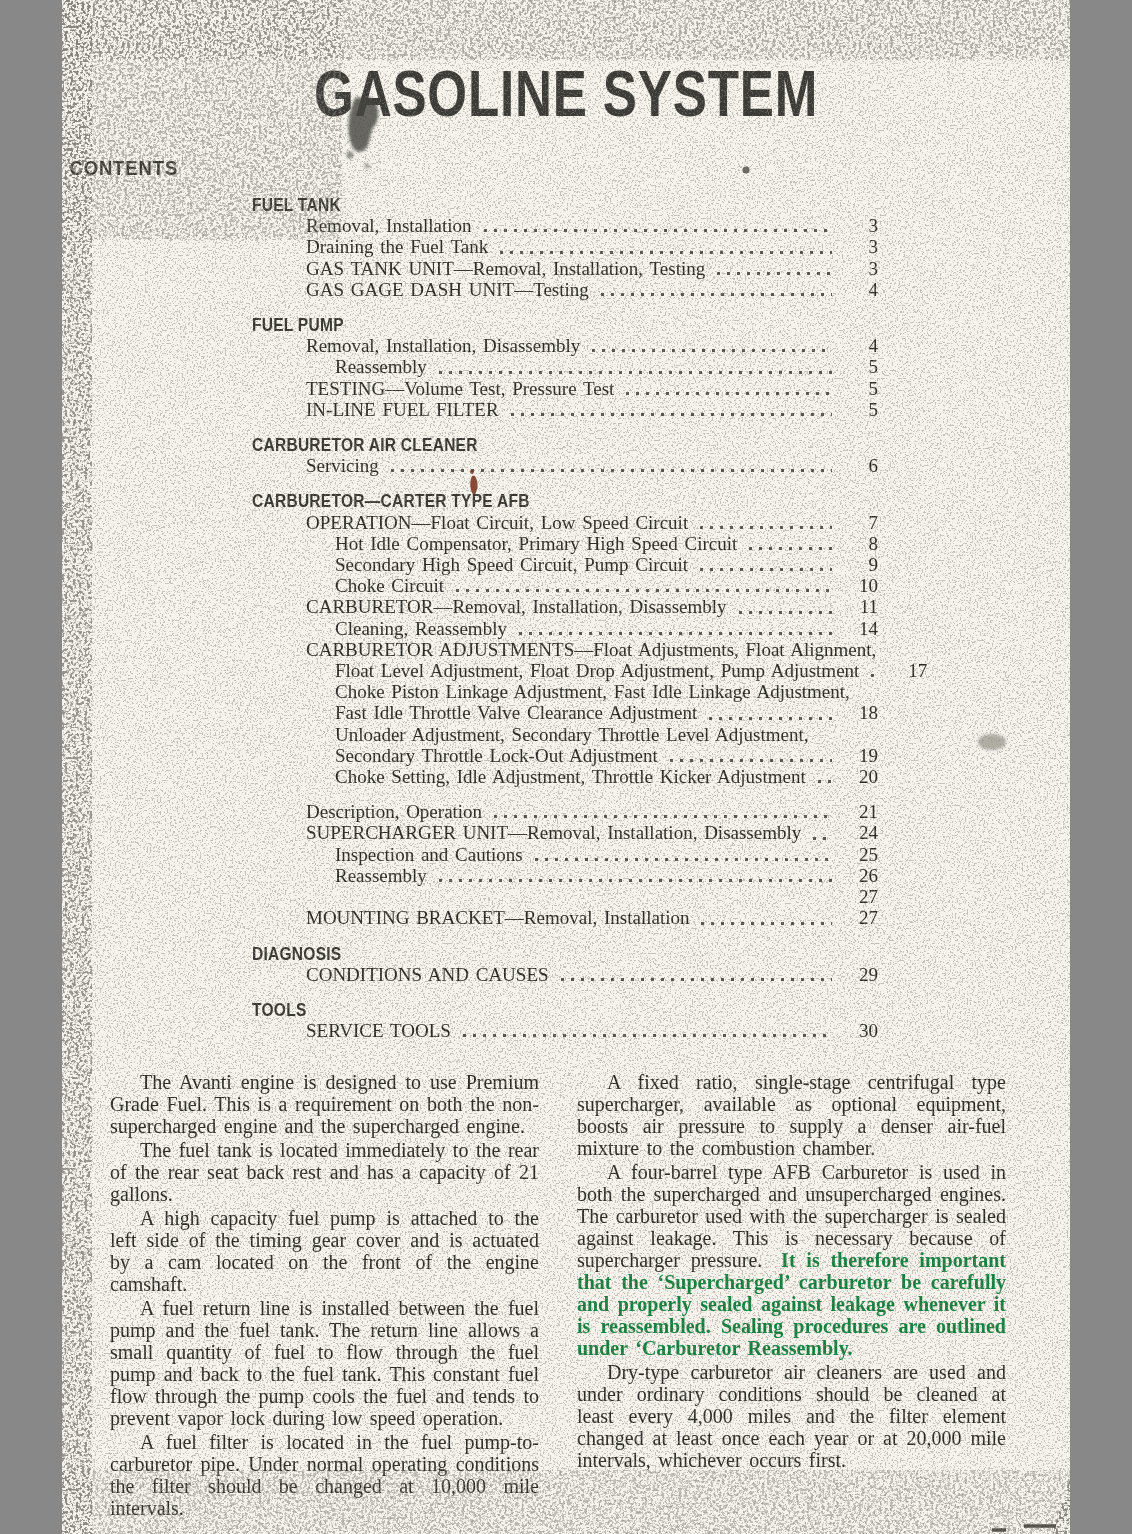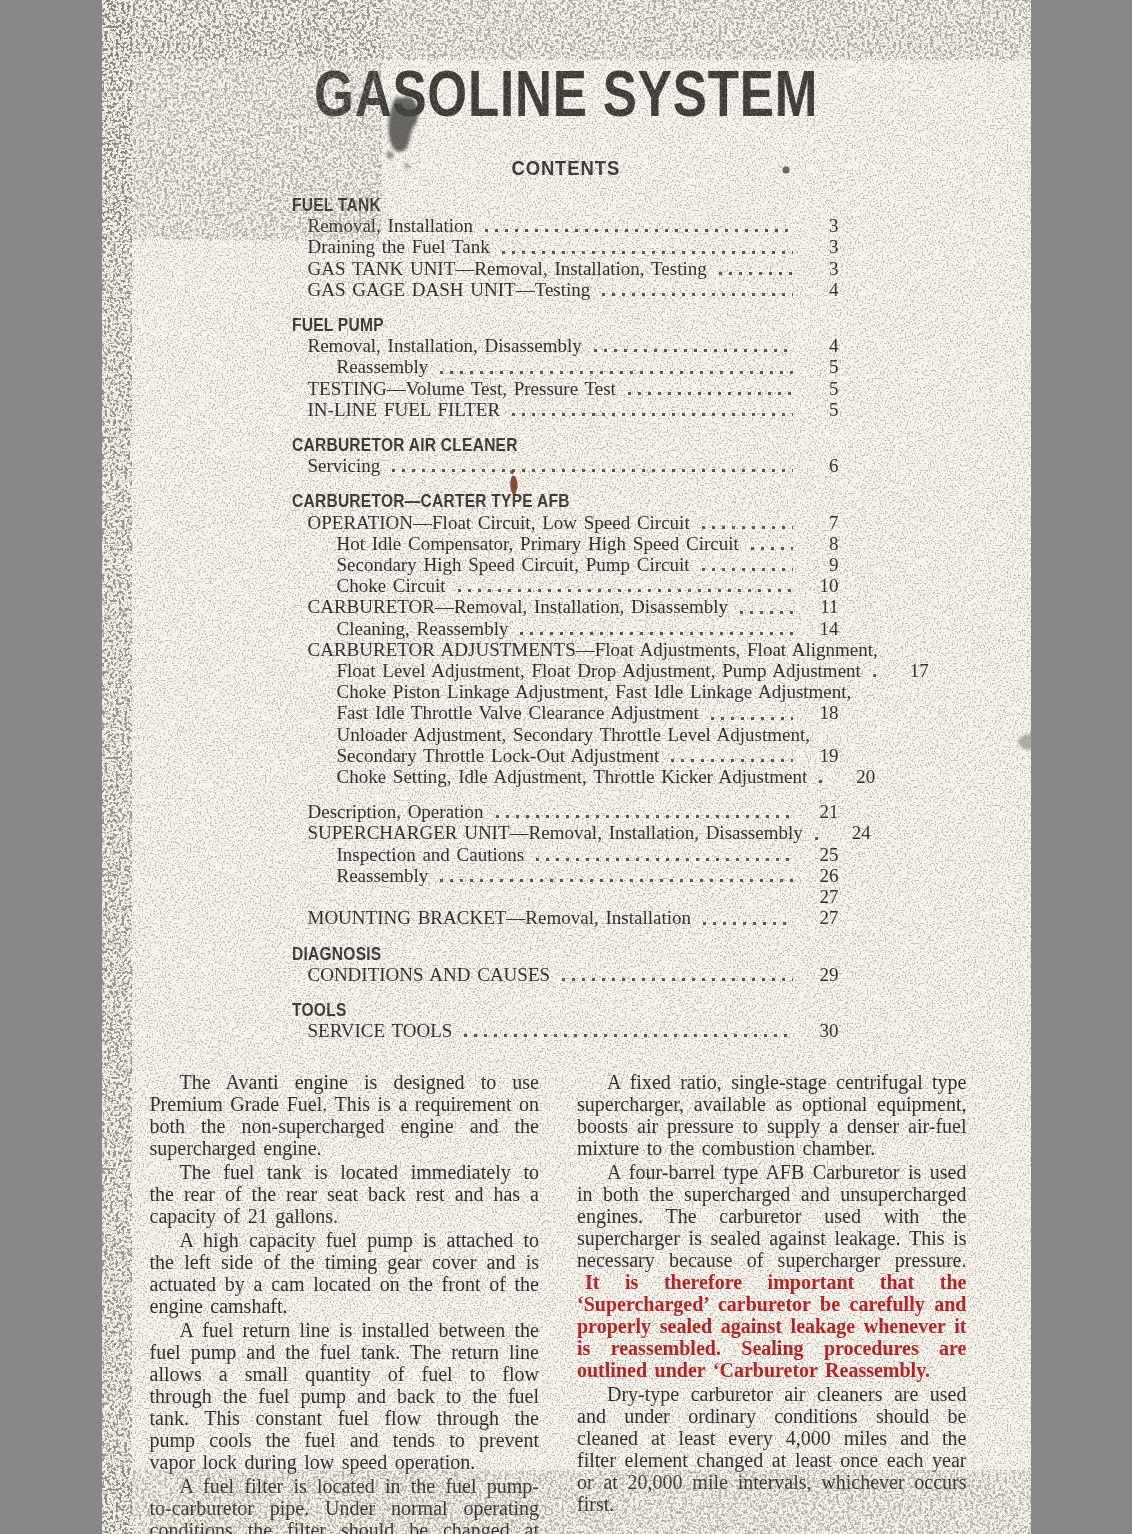--- a/index.html
+++ b/index.html
@@ -1,18 +1,18 @@
 <!DOCTYPE html>
 <html><head>
 <meta charset="utf-8">
 <style>
   html,body{margin:0;padding:0;background:#888;}
   .page{
     position:relative;
-    width:929px;height:1534px;
+    width:1008px;height:1534px;
     margin:0 auto;
     background:#f5f3ec;
     overflow:hidden;
     font-family:"Liberation Serif", serif;
     color:#2c2a25;
   }
   .deco{position:absolute;inset:0;pointer-events:none;z-index:5;}
   .content{position:relative;z-index:2;}
 
   
@@ -27,40 +27,40 @@
 
   .title-wrap{margin-top:62px;text-align:center;}
   .title-wrap .cond{
     font-size:64px;
     line-height:1;
     letter-spacing:1px;
     transform:scaleX(.8);
     transform-origin:50% 50%;
     color:#3d3b36;
   }
-  .contents-wrap{margin-top:30px;text-align:center;}
+  .contents-wrap{margin-top:30px;}
   .contents-wrap .cond{
     font-size:21px;
     letter-spacing:1px;
     transform:scaleX(.88);
     transform-origin:50% 50%;
   }
 
   .toc{
     margin:14px 192px 0 190px; 
     font-size:19px;
     line-height:21.2px;
   }
   .toc-section{margin-top:14px;}
   .toc-section:first-child{margin-top:14px;}
   .toc-h .cond{font-size:18.5px;letter-spacing:.3px;}
   .toc-row{display:flex;align-items:baseline;}
   .toc-row.ind0{padding-left:16px;}
   .toc-row.ind1{padding-left:45px;}
-  .toc-label{white-space:nowrap;word-spacing:2px;}
+  .toc-label{white-space:nowrap;word-spacing:2px;padding-left:38px;}
   .leader{
     flex:1 1 auto;
     min-width:10px;
     height:3px;
     align-self:flex-end;
     margin:0 10px 4px 12px;
     background:repeating-linear-gradient(90deg,#413f39 0 2.6px,transparent 2.6px 10px);
     opacity:.88;
   }
   .leader.hidden{background:none;}
@@ -70,21 +70,21 @@
     display:flex;
     gap:38px;
     margin:30px 64px 0 48px;
     font-size:20px;
     line-height:22px;
     text-align:justify;
     word-spacing:2.5px;
   }
   .col{flex:1 1 0;}
   .col p{margin:0 0 2px 0;text-indent:30px;}
-  .col b{color:#b91c1c;margin-left:8px;}
+  .col b{color:#15803d;margin-left:8px;}
 </style>
 </head>
 <body>
 
 <div class="page">
 
   <div class="content">
     <div class="title-wrap">
       <span class="cond">GASOLINE SYSTEM</span>
     </div>

